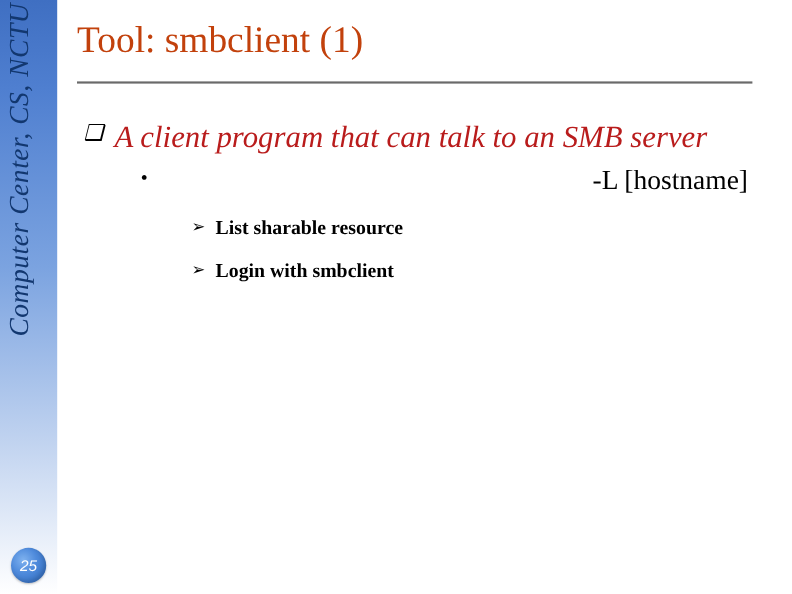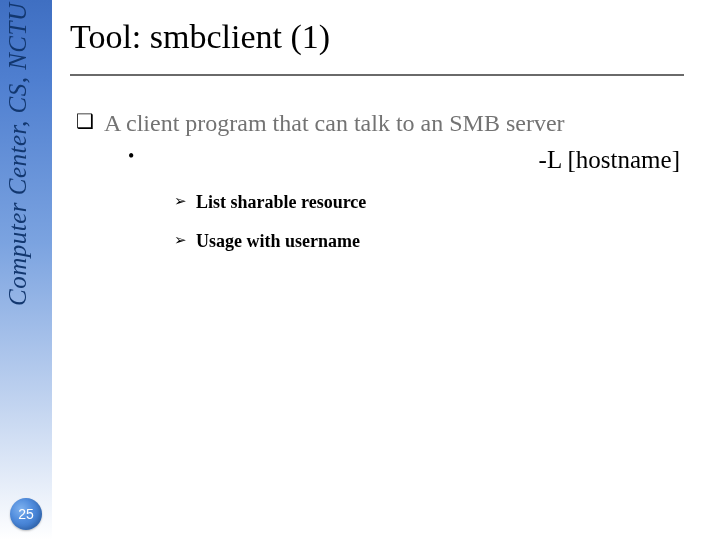--- a/index.html
+++ b/index.html
@@ -62,62 +62,64 @@
     border-radius: 50%;
     background: radial-gradient(circle at 35% 35%, #7fb2ef 0%, #4f8bdc 40%, #2b66b8 100%);
     box-shadow: inset -2px -2px 4px rgba(0,0,0,0.15), 0 1px 2px rgba(0,0,0,0.25);
     z-index: 3;
     display: flex;
     align-items: center;
     justify-content: center;
     color: #ffffff;
     font-family: Arial, sans-serif;
     font-size: 14px;
+    font-style: italic;
   }
 
   .content {
     position: absolute;
     left: 70px;
     top: 0;
     width: 630px;
     height: 540px;
     z-index: 2;
   }
 
   .title-block {
     padding-top: 18px;
     padding-bottom: 4px;
   }
 
   .title-text {
     font-size: 34px;
-    color: #000000;
+    color: #c2410c;
     font-family: "Times New Roman", Times, serif;
   }
 
   .title-rule {
     height: 0;
     border-top: 2px solid #6a6a6a;
     width: 614px;
     margin-top: 18px;
     margin-bottom: 0;
   }
 
   .body {
     padding-top: 24px;
     width: 610px;
   }
 
   .lvl1 {
-    font-size: 24px;
-    color: #737373;
+    font-size: 28px;
+    color: #b91c1c;
     margin: 4px 0 4px 6px;
     position: relative;
     padding-left: 28px;
     line-height: 1.25;
+    font-style: italic;
   }
   .lvl1::before {
     content: "❑";
     position: absolute;
     left: 0;
     top: 1px;
     font-size: 20px;
     color: #000;
   }
 
@@ -184,18 +186,18 @@
       <div class="lvl2">
         <span>-L [hostname]</span>
       </div>
 
       <div class="lvl3">
         <span>List sharable resource</span>
       </div>
 
 
       <div class="lvl3">
-        <span>Usage with username</span>
+        <span>Login with smbclient</span>
       </div>
 
     </div>
   </div>
 </div>
 
 </body></html>

